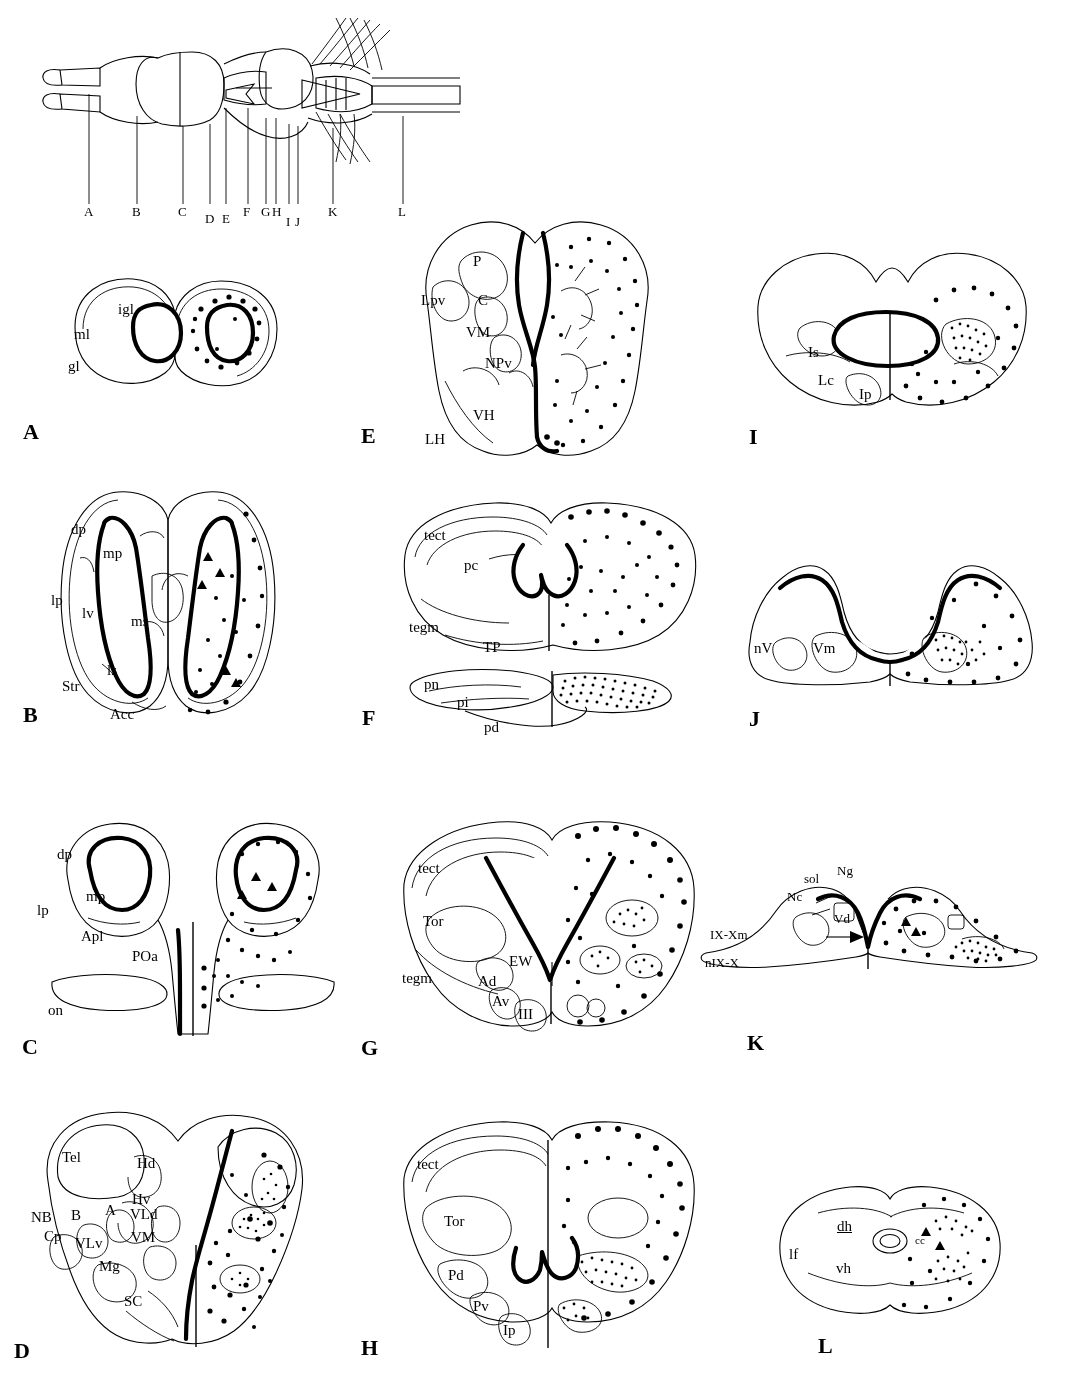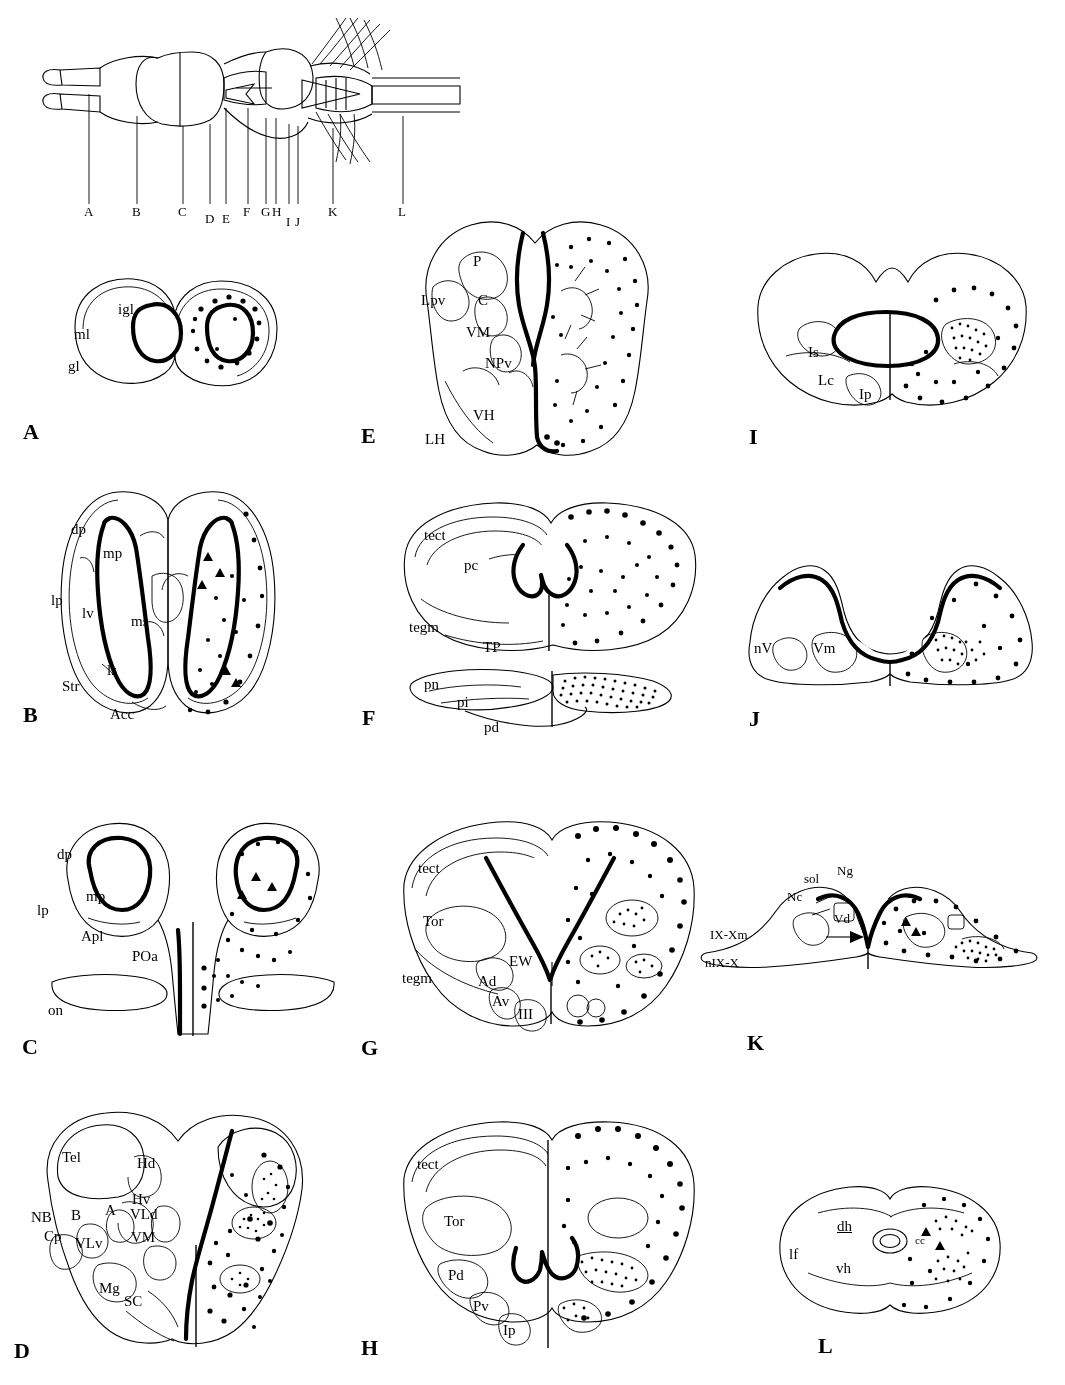--- a/index.html
+++ b/index.html
@@ -396,21 +396,21 @@
     <div class="lbl" style="left:44px; top:54px;">Tel</div>
     <div class="lbl" style="left:119px; top:60px;">Hd</div>
     <div class="lbl" style="left:114px; top:84px;margin-top:12px;">Hv</div>
     <div class="lbl" style="left:13px; top:114px;">NB</div>
     <div class="lbl" style="left:53px; top:112px;">B</div>
     <div class="lbl" style="left:87px; top:107px;">A</div>
     <div class="lbl" style="left:112px; top:111px;">VLd</div>
     <div class="lbl" style="left:26px; top:133px;">Cp</div>
     <div class="lbl" style="left:57px; top:140px;">VLv</div>
     <div class="lbl" style="left:113px; top:134px;">VM</div>
-    <div class="lbl" style="left:81px; top:163px;margin-top:22px;">Mg</div>
+    <div class="lbl" style="left:81px; top:163px;">Mg</div>
     <div class="lbl" style="left:106px; top:198px;">SC</div>
     <div class="panel-letter" style="left:-4px; top:243px;">D</div>
   </div>
 
   <div class="panel" style="left:385px; top:205px; width:310px; height:260px;">
     <svg width="310" height="260" viewBox="0 0 310 260">
 
       <path class="outline" d="M42,96 C36,62 54,30 86,20 C112,12 136,20 150,38 C164,20 190,12 216,20 C250,30 268,62 262,96 C258,124 256,156 250,186 C244,216 230,238 206,246 C184,254 164,250 152,240 C140,250 118,254 98,246 C74,238 60,216 54,186 C48,156 46,124 42,96 Z"></path>
 
       <path class="outline-thin" d="M76,56 C86,44 106,44 116,56 C126,68 124,86 112,92 C100,98 84,92 78,80 C74,70 72,62 76,56 Z"></path>

